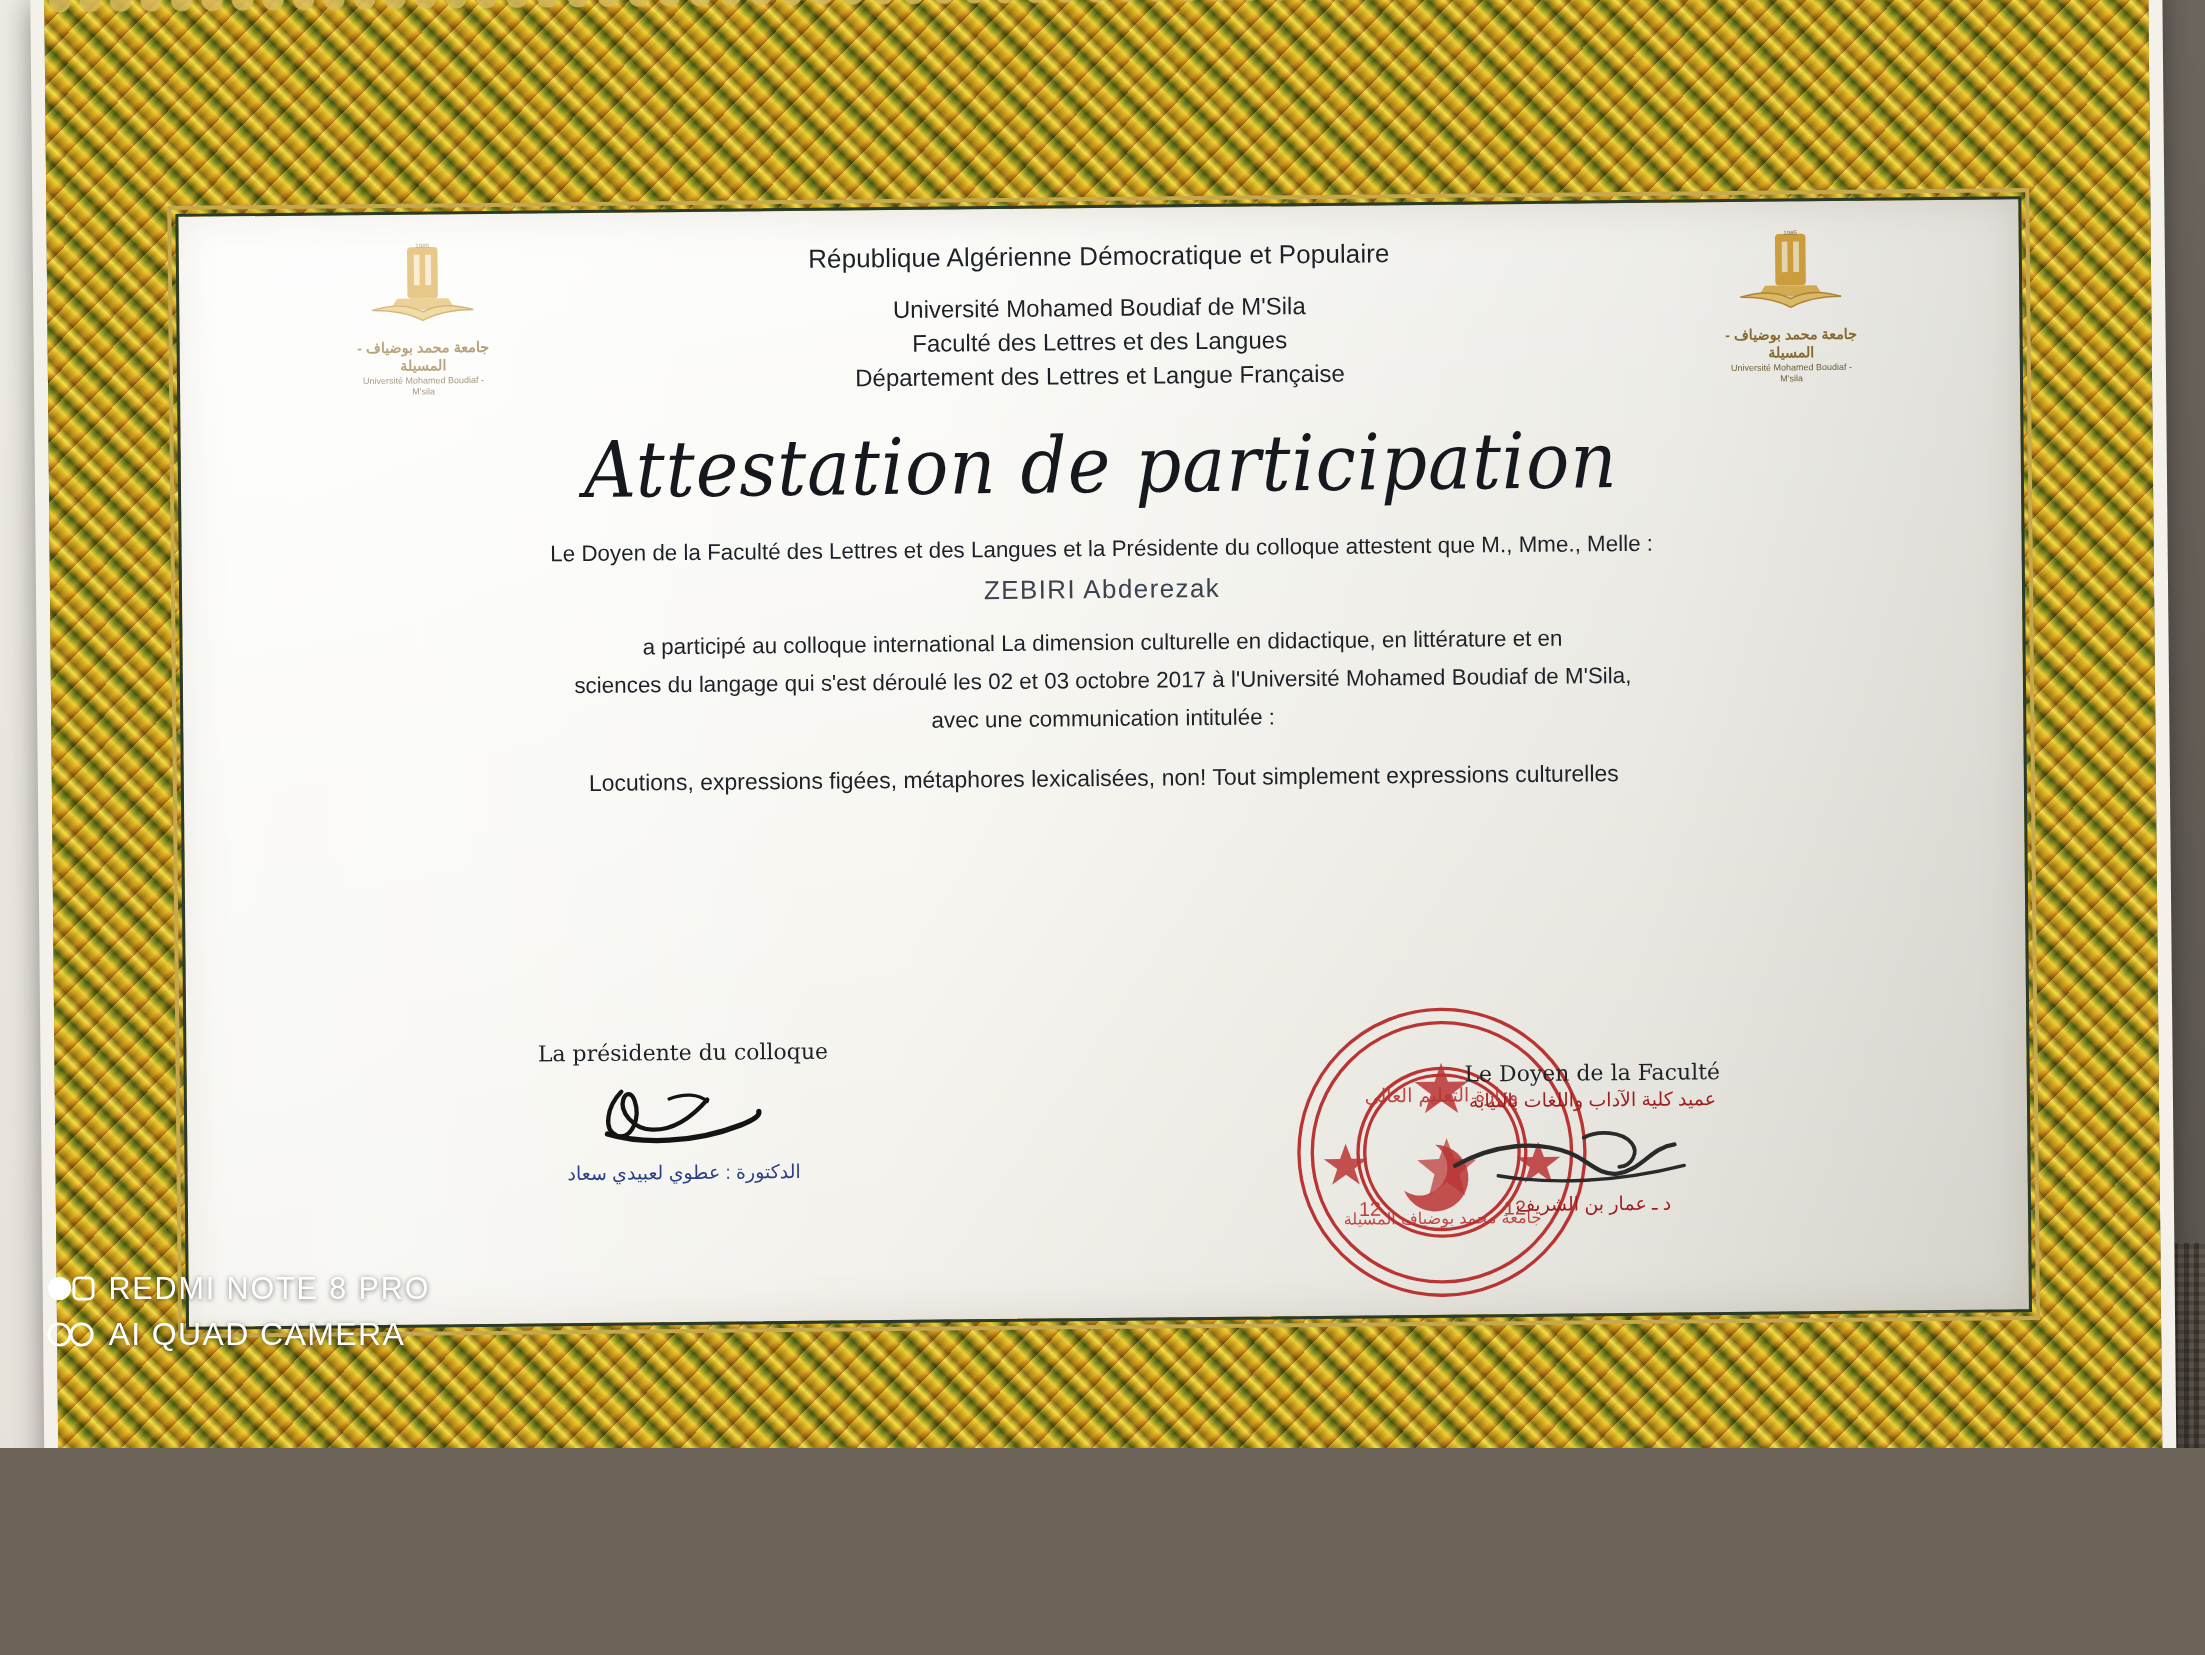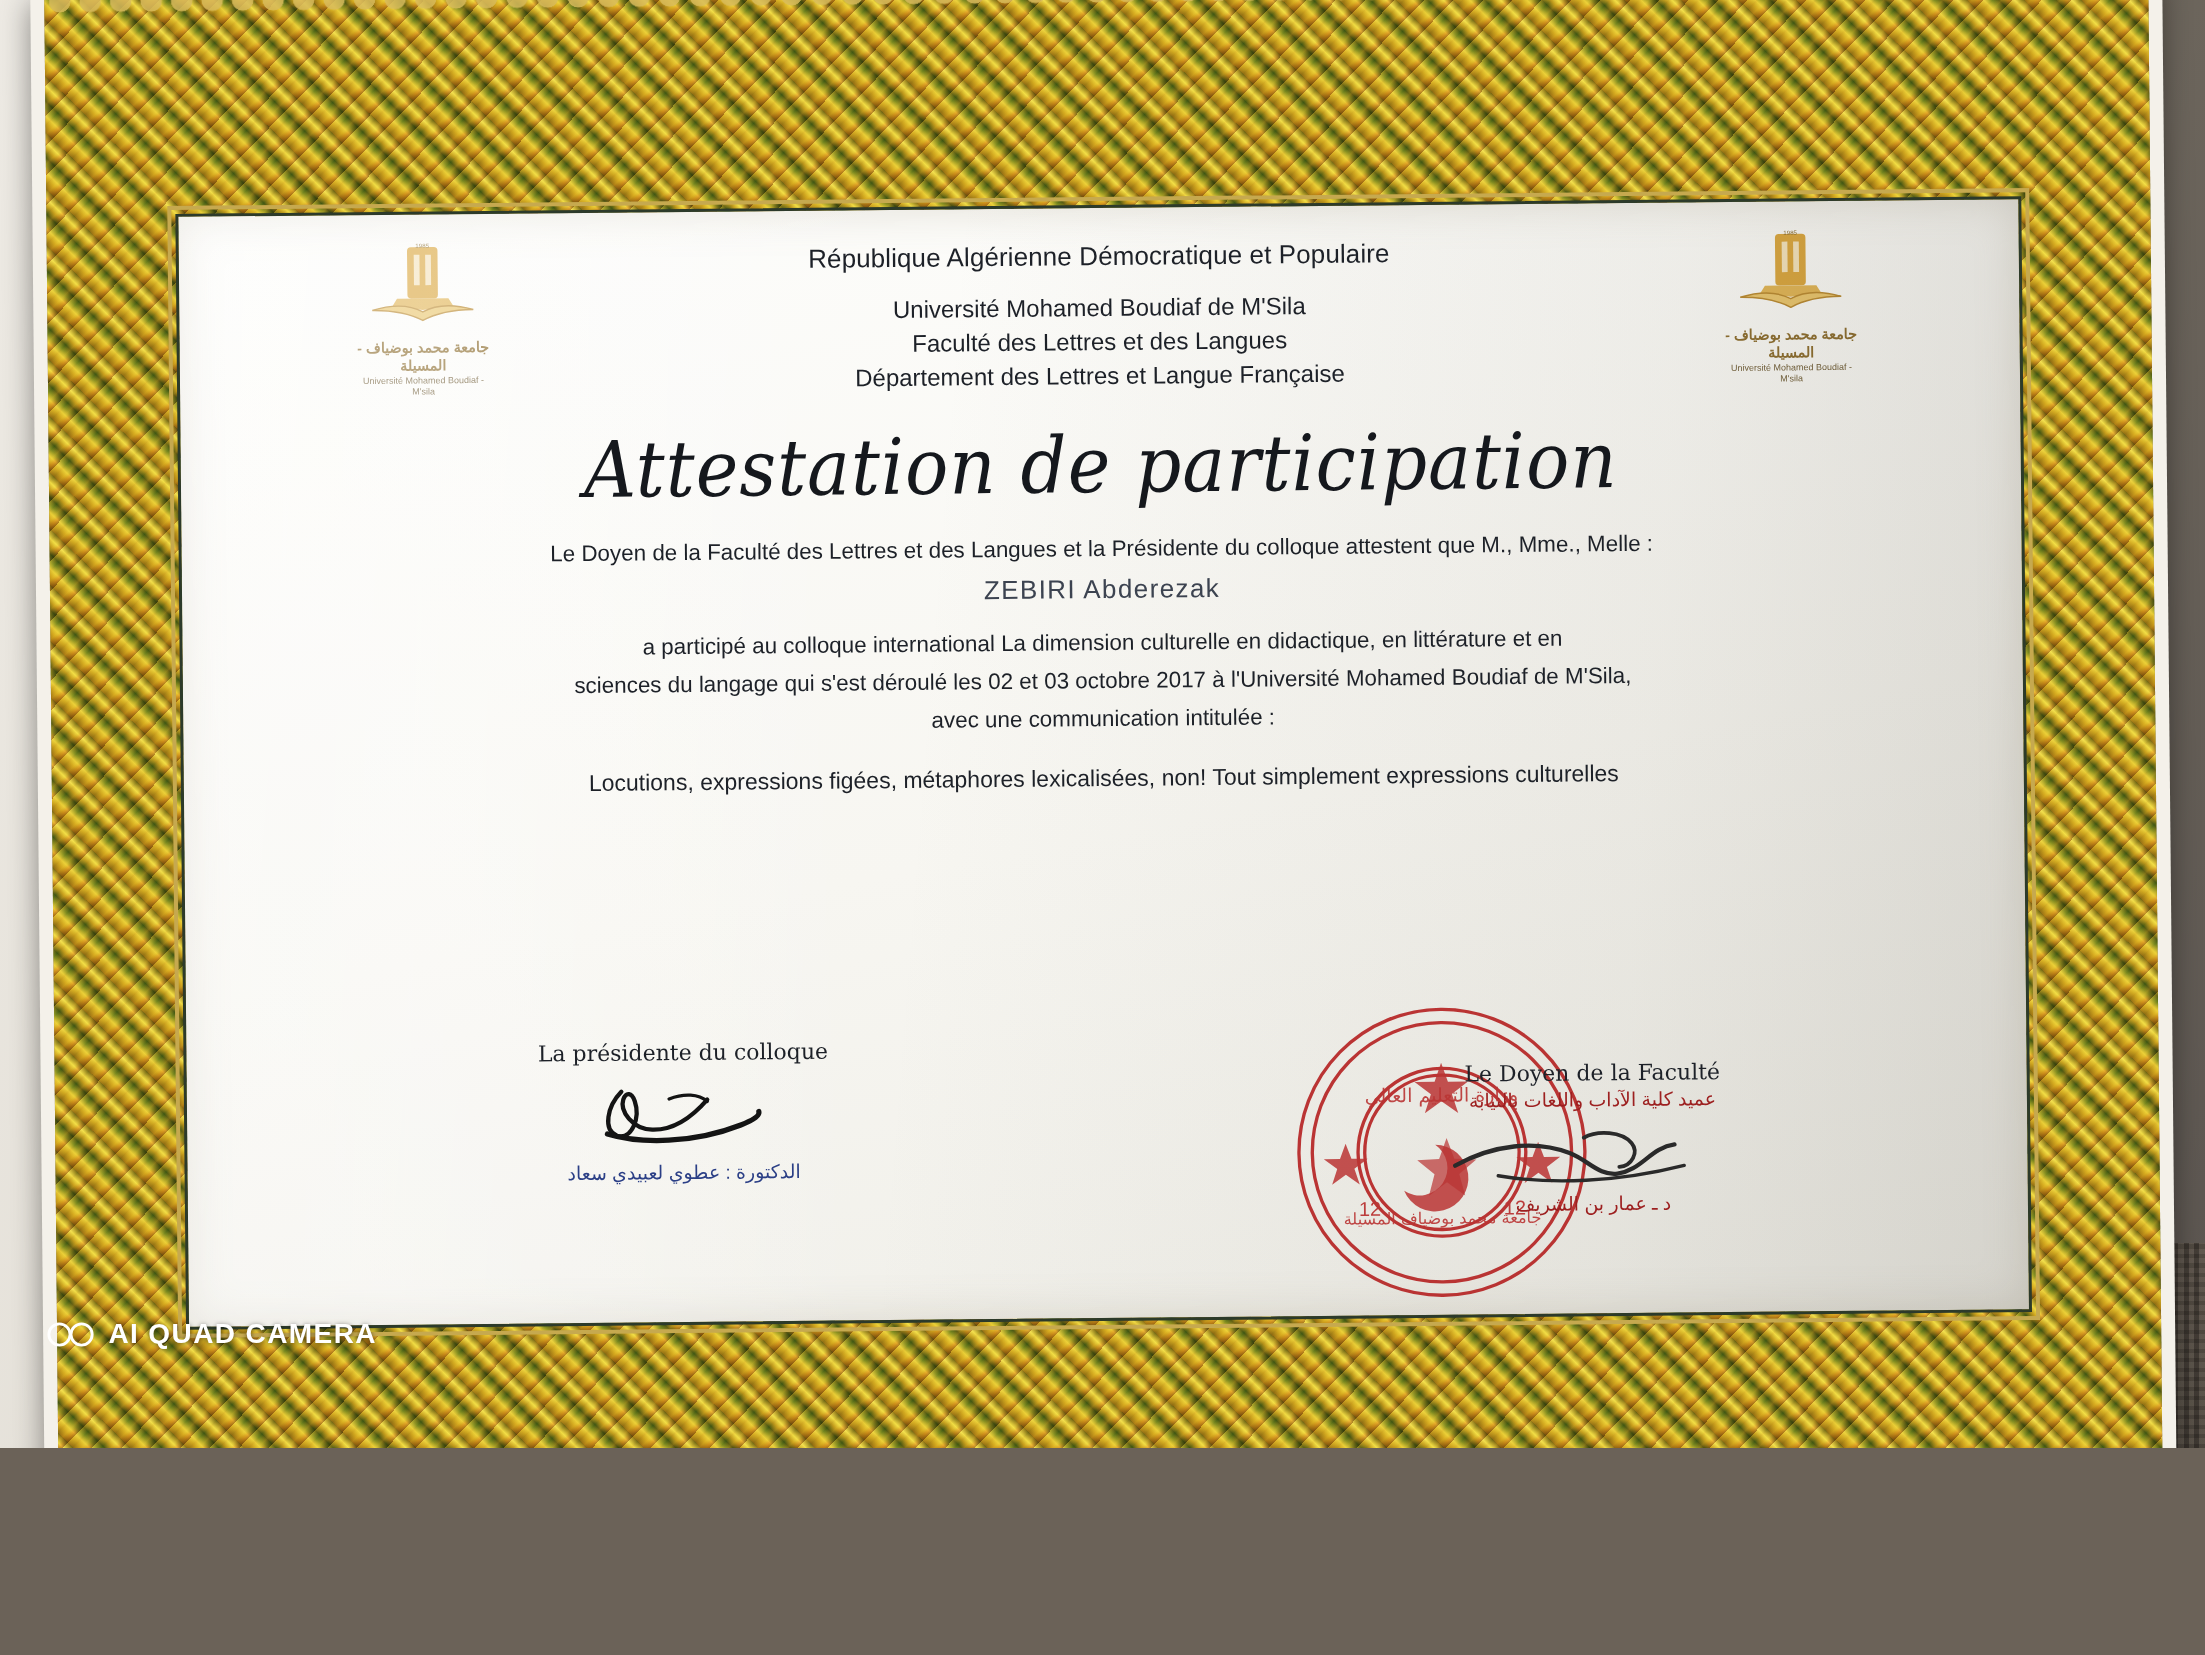--- a/index.html
+++ b/index.html
@@ -254,21 +254,21 @@
   .watermark {
     position: absolute;
     left: 46px;
     bottom: 91px;
     z-index: 10;
     color: #ffffff;
     text-shadow: 0 1.4px 4.8px rgba(0,0,0,0.55);
   }
   .wm-row { display: flex; align-items: center; gap: 12.4px; height: 46px; }
   .wm-text { font-size: 30.5px; letter-spacing: 1.9px; font-weight: 500; }
-  .wm-text.small { font-size: 28px; letter-spacing: 1.4px; font-weight: bold; }
+  .wm-text.small { font-size: 32px; letter-spacing: 1.4px; }
   .wm-icon { width: 50px; height: 29px; }
 </style>
 </head>
 <body>
 
 <div id="page">
 
   <div class="backdrop"></div>
   <div class="backdrop-weave"></div>
   <div class="paper-stack-2"></div>
@@ -375,20 +375,27 @@
         </div>
       </div>
 
       <div class="glare"></div>
     </div>
   </div>
 
   <div class="watermark">
     <div class="wm-row">
       <svg class="wm-icon" viewBox="0 0 104 60">
+        <circle cx="28" cy="30" r="24" fill="#ffffff"></circle>
+        <rect x="58" y="8" width="40" height="44" rx="10" fill="none" stroke="#ffffff" stroke-width="6"></rect>
+      </svg>
+      <span class="wm-text">REDMI NOTE 8 PRO</span>
+    </div>
+    <div class="wm-row">
+      <svg class="wm-icon" viewBox="0 0 104 60">
         <circle cx="28" cy="30" r="22" fill="none" stroke="#ffffff" stroke-width="6"></circle>
         <circle cx="74" cy="30" r="22" fill="none" stroke="#ffffff" stroke-width="6"></circle>
       </svg>
       <span class="wm-text small">AI QUAD CAMERA</span>
     </div>
   </div>
 
 </div>
 
 

